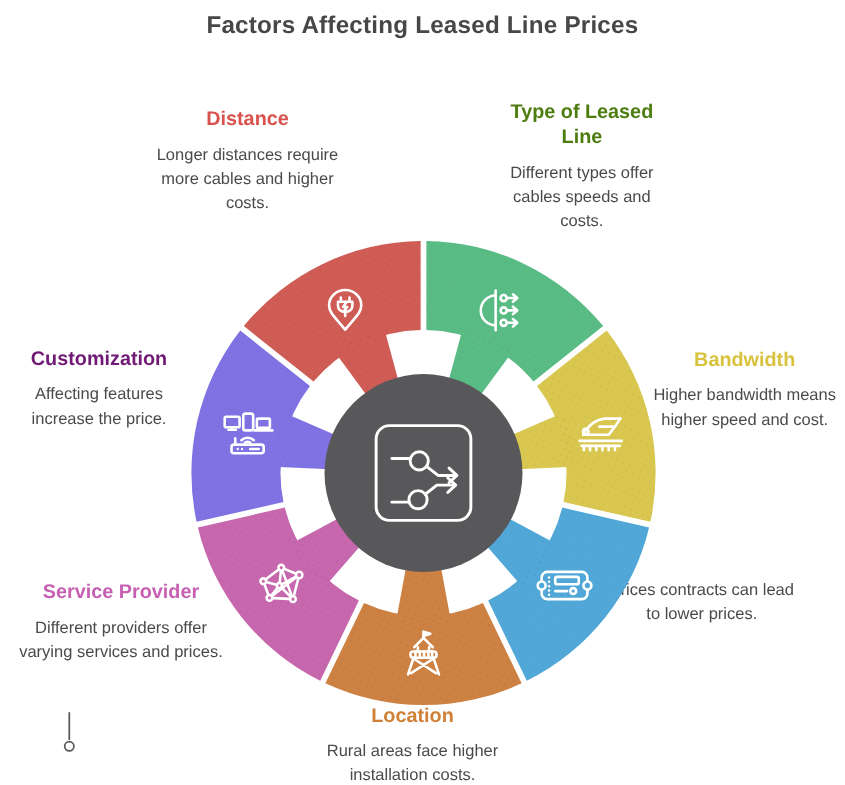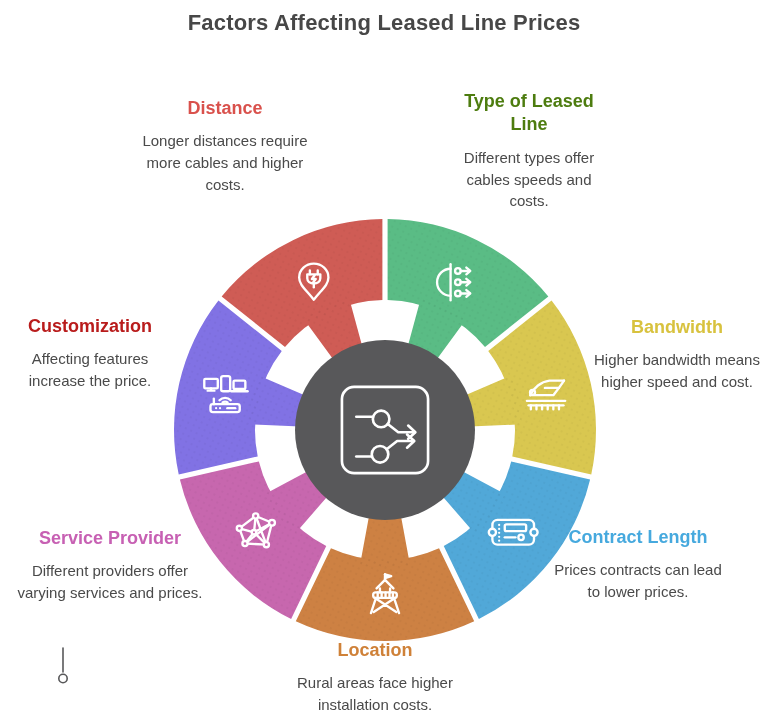--- a/index.html
+++ b/index.html
@@ -36,36 +36,35 @@
     <h2 style="color: #4d7c0f;">Type of Leased Line</h2>
     <p>Different types offer cables speeds and costs.</p>
   </div>
 
   <div class="label-block blk-bandwidth">
     <h2 style="color: rgb(216, 194, 62);">Bandwidth</h2>
     <p>Higher bandwidth means higher speed and cost.</p>
   </div>
 
   <div class="label-block blk-contract">
-    <h2 style="color: rgb(70, 169, 222);">Contract Length</h2>
     <p>Prices contracts can lead to lower prices.</p>
   </div>
 
   <div class="label-block blk-location">
     <h2 style="color: rgb(207, 129, 56);">Location</h2>
     <p>Rural areas face higher installation costs.</p>
   </div>
 
   <div class="label-block blk-service">
     <h2 style="color: rgb(199, 96, 179);">Service Provider</h2>
     <p>Different providers offer varying services and prices.</p>
   </div>
 
   <div class="label-block blk-custom">
-    <h2 style="color: #b91c1c;">Customization</h2>
+    <h2 style="color: #701a75;">Customization</h2>
     <p>Affecting features increase the price.</p>
   </div>
 
   <div id="wheel-holder"><svg width="440" height="440" viewBox="0 0 440 440">
  <defs>
           <pattern id="dotpat" width="6" height="6" patternUnits="userSpaceOnUse" patternTransform="rotate(25)">
  <circle cx="3" cy="3" r="0.9" fill="#000" opacity="0.045"></circle>
           </pattern>
         </defs>
         <g>

